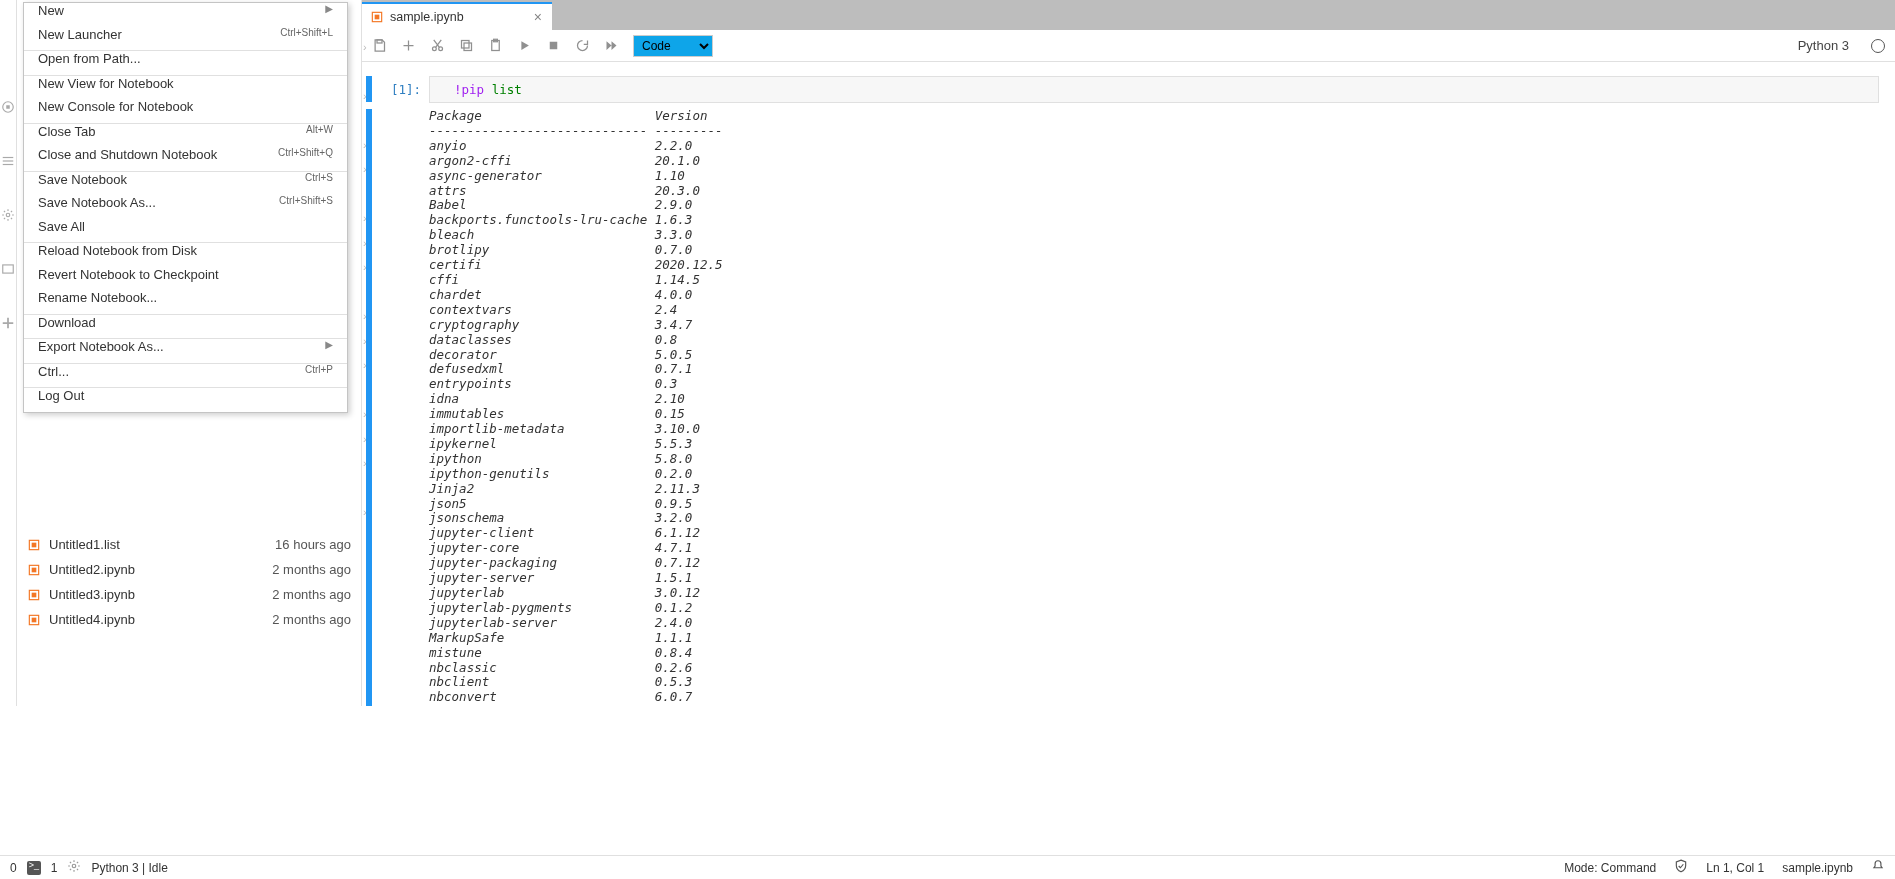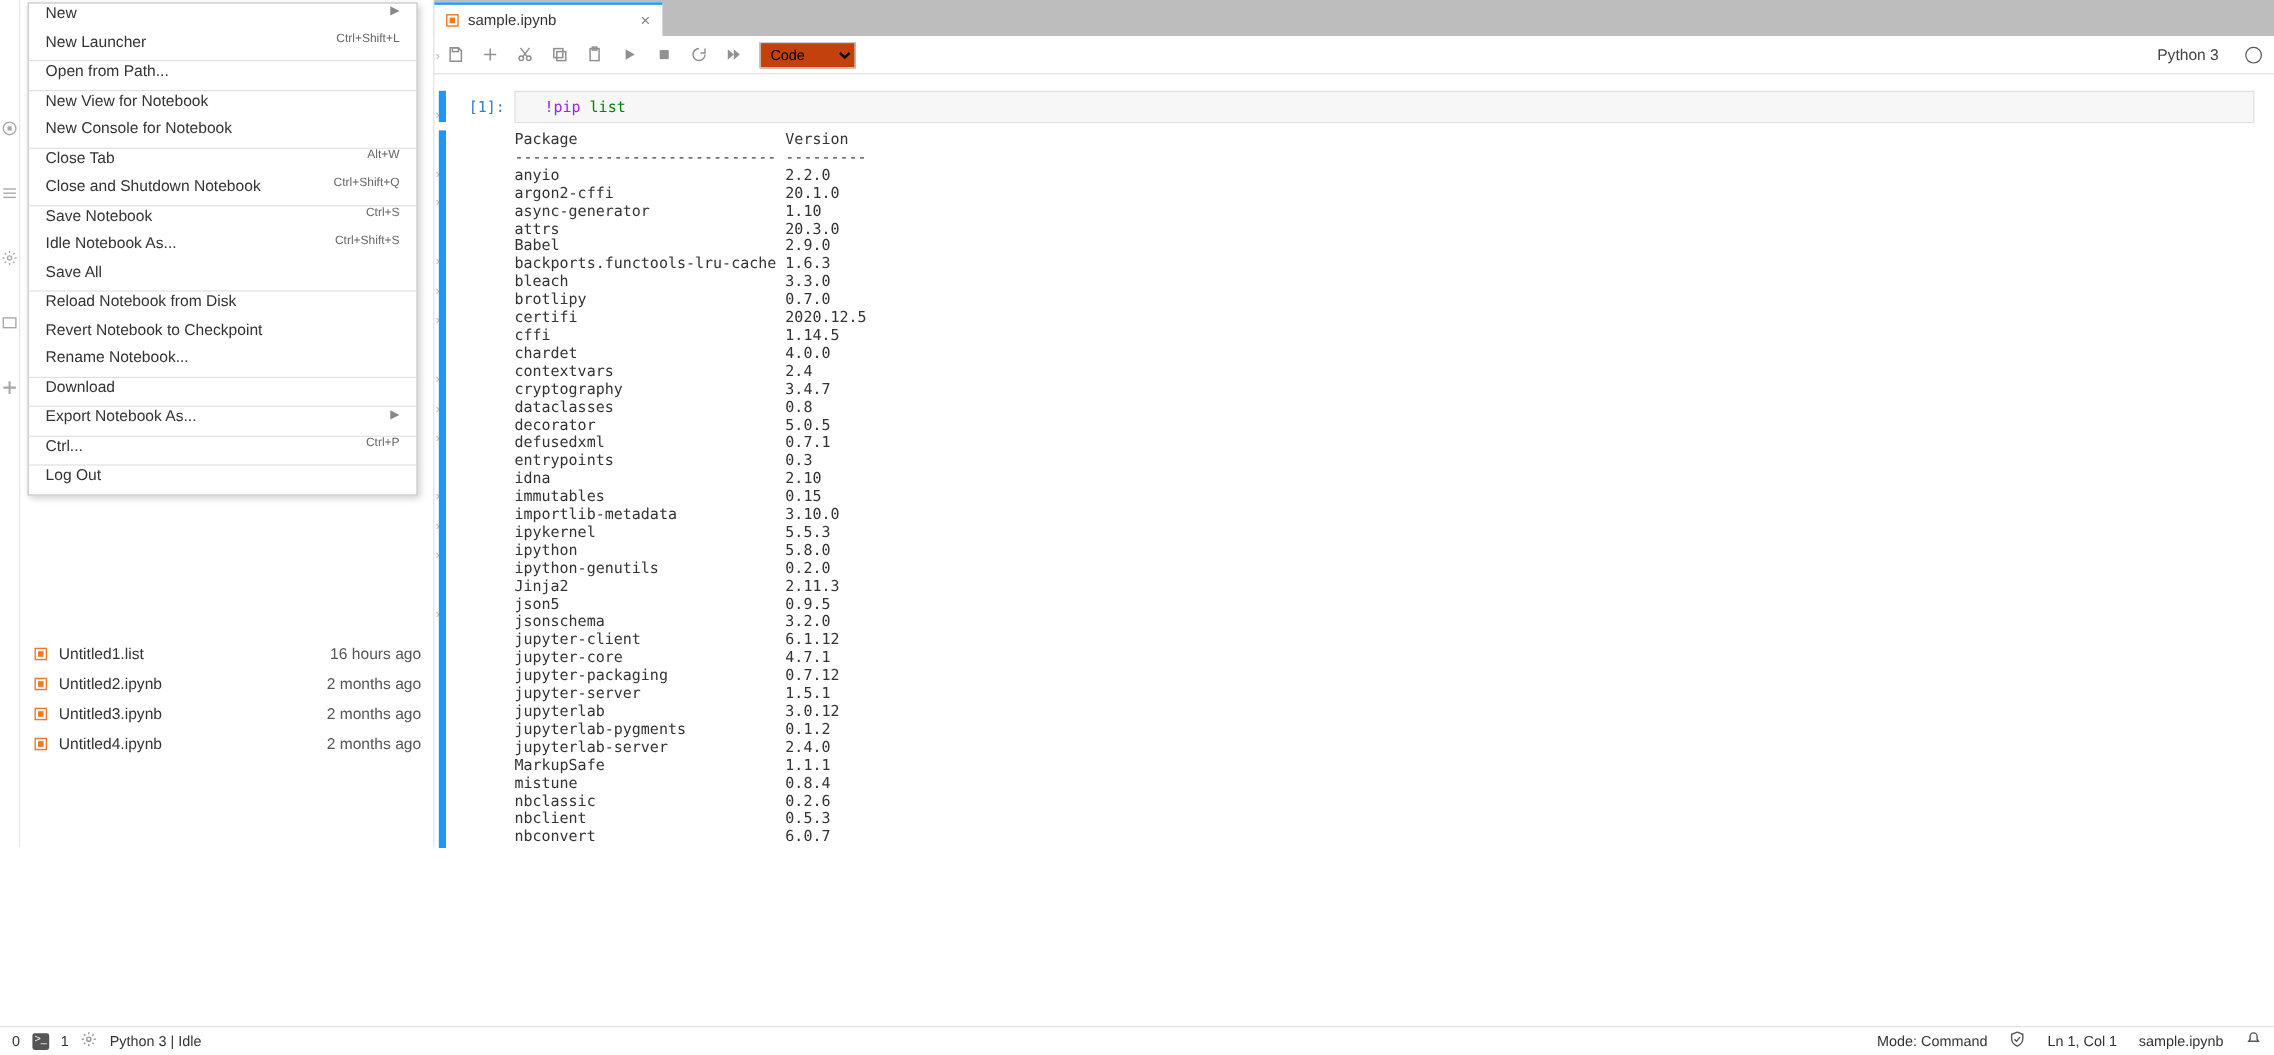--- a/index.html
+++ b/index.html
@@ -26,21 +26,21 @@
   .menu-sep { height: 1px; background: #e0e0e0; }
   .highlight-box { border: 2px solid #d30000; margin: 0 4px; }
   
   .main-area { position: absolute; left: 362px; top: 0; right: 0; height: 706px; display: flex; flex-direction: column; }
   .tabbar { height: 30px; background: #bdbdbd; display: flex; align-items: flex-end; }
   .tab { height: 28px; background: #fff; border-top: 2px solid #2196f3; display: flex; align-items: center; padding: 0 10px 0 8px; gap: 6px; min-width: 190px; font-size: 12.5px;}
   .tab .close { margin-left: auto; opacity: .6; font-size: 14px; line-height: 1; }
   
   .nb-toolbar { height: 32px; border-bottom: 1px solid #e0e0e0; display: flex; align-items: center; padding: 0 10px; gap: 14px; }
   .nb-toolbar .t-ic { width: 15px; height: 15px; opacity: .65; cursor: pointer; }
-  .cell-type { border: 1px solid #ccc; font-size: 12px; height: 22px; width: 80px; padding: 0 4px; background:#c2410c;}
+  .cell-type { border: 1px solid #ccc; font-size: 12px; height: 22px; width: 80px; padding: 0 4px; background:#0ea5e9;}
   .nb-toolbar .spacer { flex: 1; }
   .kernel-name { font-size: 13px; color: #444; }
   .kernel-circle { width: 14px; height: 14px; border: 1.5px solid #555; border-radius: 50%; margin-left: 8px;}
   
   .nb-body { flex: 1; overflow-y: auto; padding: 14px 16px 0 12px; position: relative; }
   .nb-body::-webkit-scrollbar { width: 16px; }
   .nb-body::-webkit-scrollbar-thumb { background: #c0c0c0; }
   .nb-body::-webkit-scrollbar-track { background: #f0f0f0; }
   .cell { display: flex; position: relative; }
   .cell .cell-bar { position:absolute; left:-8px; top:0; bottom:0; width:6px; background:#2196f3; }
@@ -172,21 +172,21 @@
       <div class="menu-item">
         <span class="label">Close and Shutdown Notebook</span>
         <span class="shortcut">Ctrl+Shift+Q</span>
       </div>
       <div class="menu-sep"></div>
       <div class="menu-item">
         <span class="label">Save Notebook</span>
         <span class="shortcut">Ctrl+S</span>
       </div>
       <div class="menu-item">
-        <span class="label">Idle Notebook As...</span>
+        <span class="label">Save Notebook As...</span>
         <span class="shortcut">Ctrl+Shift+S</span>
       </div>
       <div class="menu-item">
         <span class="label">Save All</span>
       </div>
       <div class="menu-sep"></div>
       <div class="menu-item">
         <span class="label">Reload Notebook from Disk</span>
       </div>
       <div class="menu-item">
@@ -264,21 +264,21 @@
       <div class="spacer"></div>
       <span class="kernel-name">Python 3</span>
       <span class="kernel-circle"></span>
     </div>
     <div class="nb-body">
       <div class="cell">
         <div class="cell-bar" style="bottom:auto;height:26px;"></div>
         <div class="prompt">[1]:</div>
         <div class="code-input"><span class="mag">!pip </span><span class="kw">list</span></div>
       </div>
-      <div style="position:relative;">
+      <div style="position:relative;font-style:italic;">
         <div style="position:absolute; left:-8px; top:0; bottom:-400px; width:6px; background:#2196f3;"></div>
         <div class="code-output" id="output">Package                       Version
 ----------------------------- ---------
 anyio                         2.2.0
 argon2-cffi                   20.1.0
 async-generator               1.10
 attrs                         20.3.0
 Babel                         2.9.0
 backports.functools-lru-cache 1.6.3
 bleach                        3.3.0

